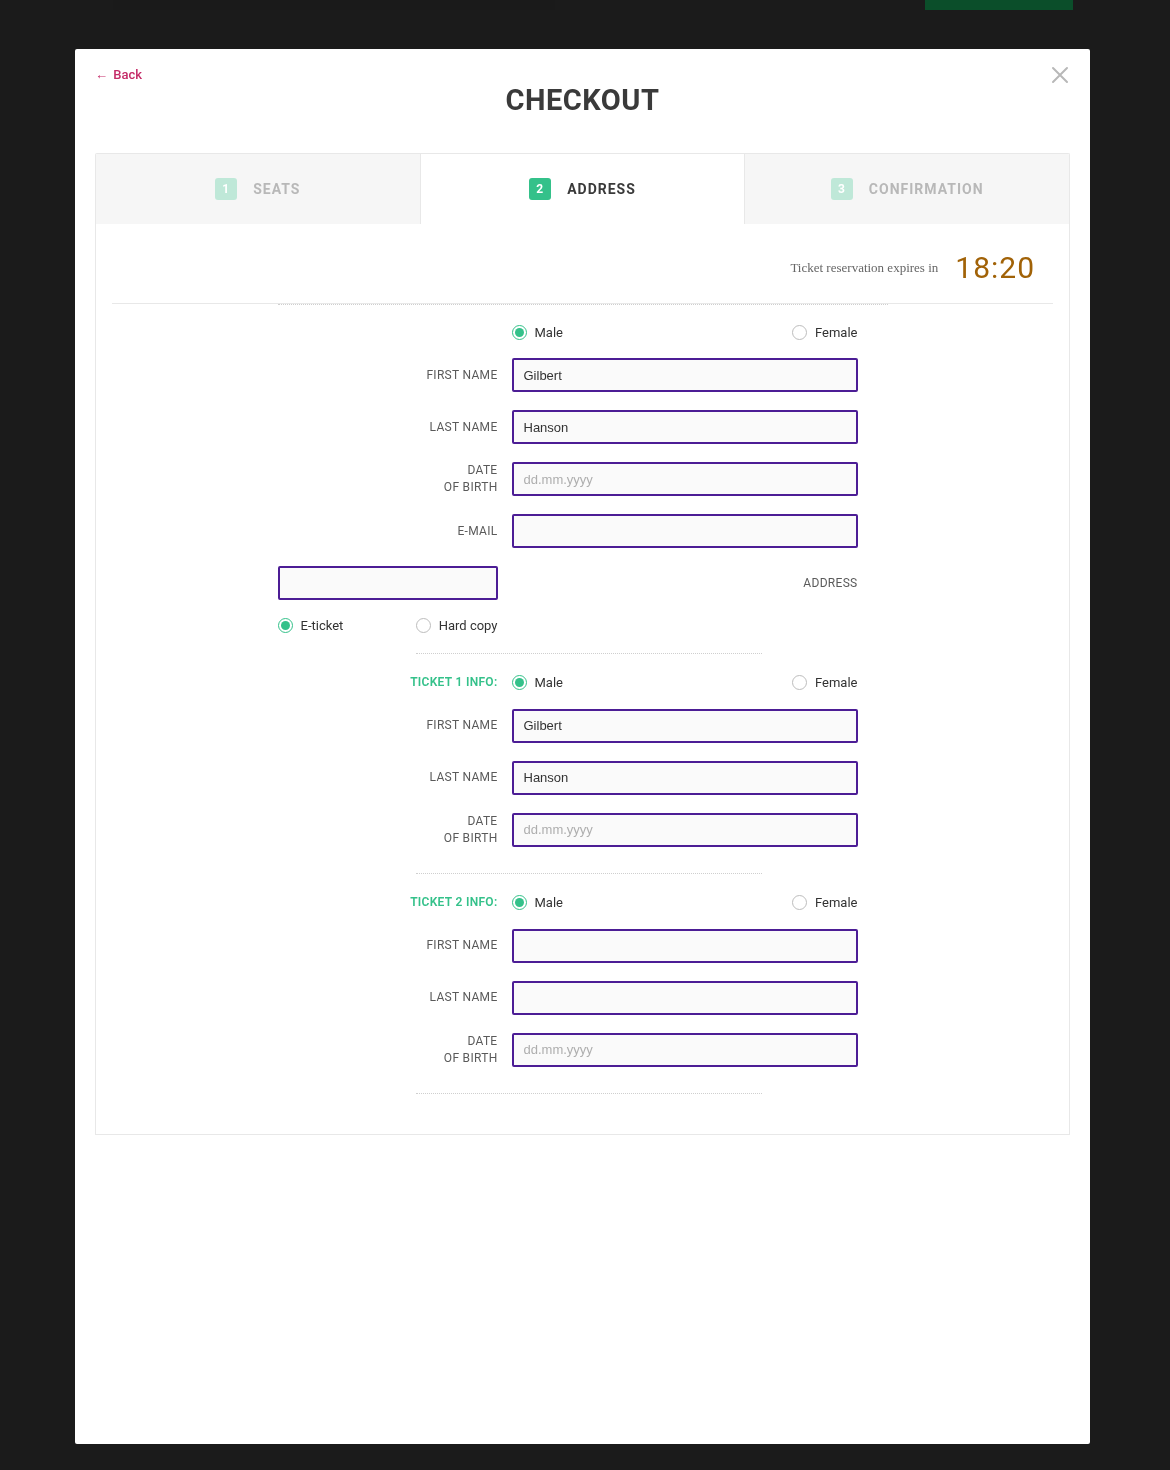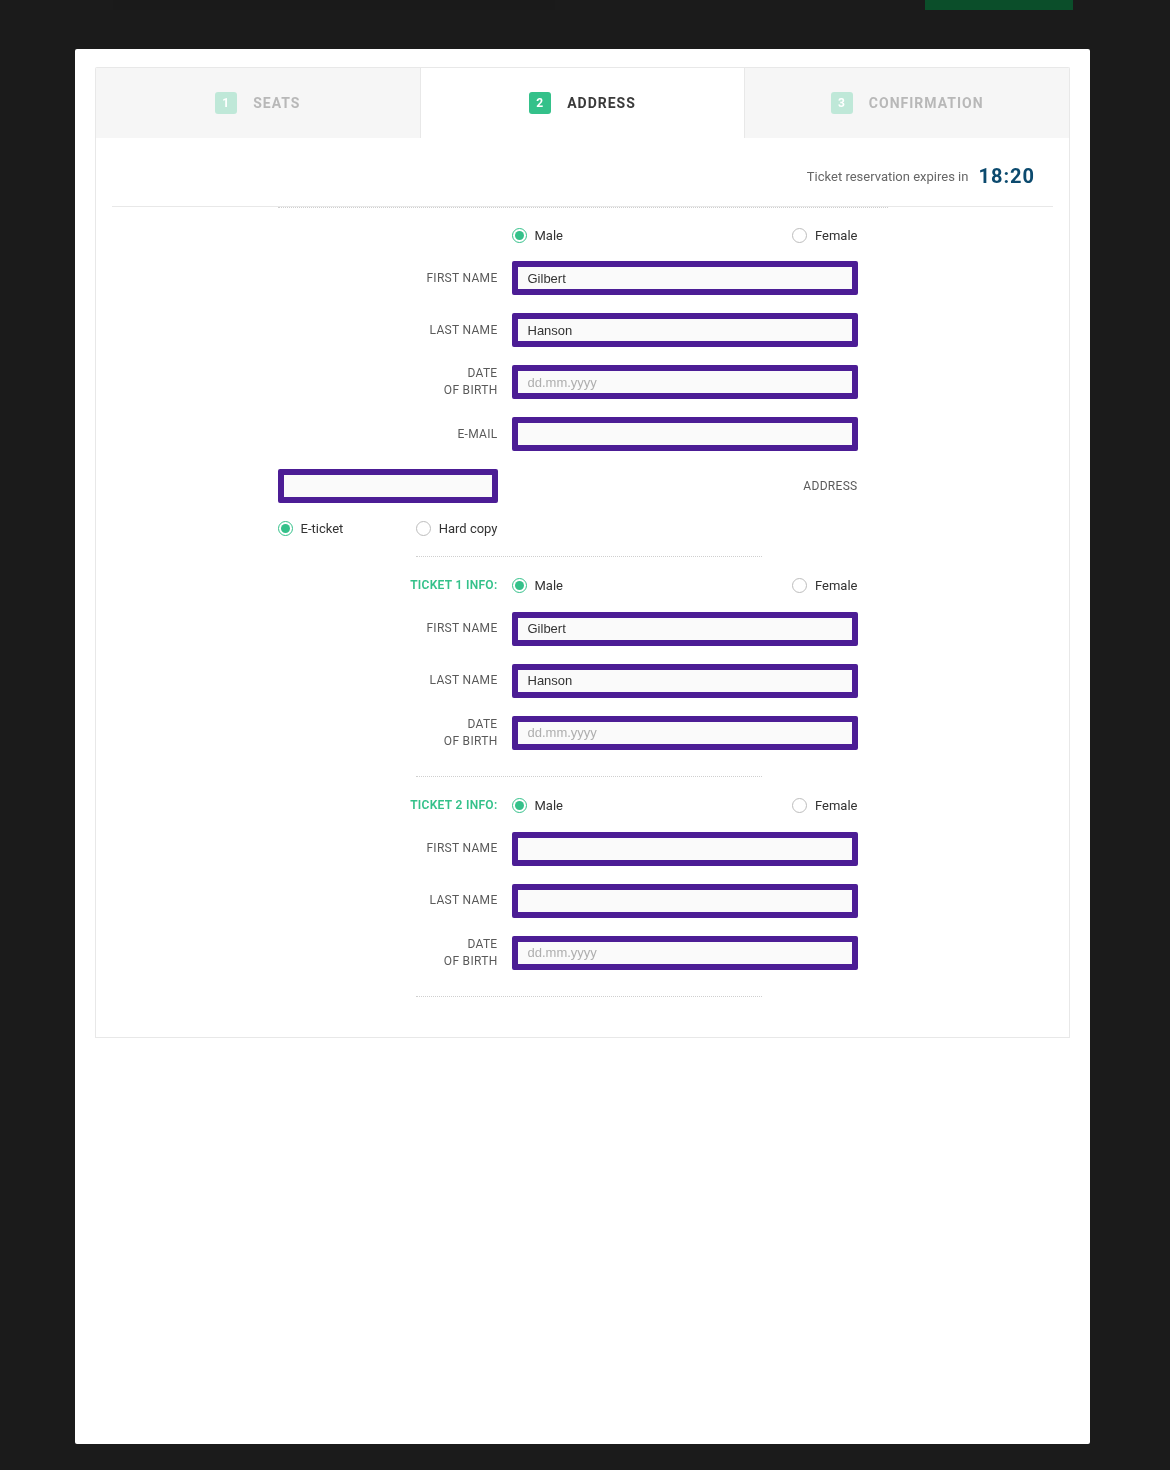--- a/index.html
+++ b/index.html
@@ -78,22 +78,22 @@
   .content-wrap {
     margin: 0 20px 20px;
     border: 1px solid #e8e8e8; border-top:none;
     padding-bottom: 40px;
   }
 
   .timer-row {
     display:flex; align-items:center; justify-content:flex-end;
     padding: 26px 34px 18px;
   }
-  .timer-label { font-size:13px; color:#666; margin-right: 10px; }
-  .timer-val { font-size: 20px; font-weight:700; color:#0c4a6e; letter-spacing:1px; }
+  .timer-label { font-size:13px; color:#666; margin-right: 17px; font-family: Liberation Serif, serif; }
+  .timer-val { font-size: 30px; font-weight:400; color:#a16207; letter-spacing:1px; }
 
   .hr-solid { height:1px; background:#e8e8e8; margin: 0 16px 0; }
 
   .intro {
     color:#34c18a; font-size:13px; line-height:1.7;
     width: 610px; margin: 30px auto 18px;
   }
   .hr-dotted {
     width: 610px; margin: 0 auto;
     border-top: 1px dotted #cfcfcf; height:0;
@@ -108,21 +108,21 @@
     align-items:center;
     width: 610px;
     margin: 20px auto 0;
   }
   .lbl { text-align:right; font-size:12px; letter-spacing:0.3px; color:#5a5a5a; line-height:1.4; }
   .lbl .sub { color:#b3b3b3; font-weight:400; }
   .lbl.section { color:#34c18a; font-weight:600; }
   .inp {
     width: 100%;
     height: 34px;
-    border: 6px solid #4c1d95;
+    border: 2px solid #4c1d95;
     border-radius: 2px;
     padding: 0 10px;
     font-size: 13px;
     color:#333;
     background:#fafafa;
   }
   .inp::placeholder { color:#aeaeae; }
 
   .radio-row { display:flex; align-items:center; gap: 26px; justify-content: space-between; }
   .radio { display:flex; align-items:center; gap:8px; cursor:pointer; }
@@ -160,20 +160,34 @@
 <div class="bg-strip">
   <div class="strip-1"></div>
   <div class="strip-2"></div>
   <div class="strip-3"></div>
   <div class="strip-4"></div>
   <div class="strip-5"></div>
 </div>
 
 <div class="modal">
 
+  <div class="modal-header">
+    <div class="back-link">
+      <span class="arrow">←</span>
+      <span>Back</span>
+    </div>
+
+    <div class="close-x">
+      <svg viewBox="0 0 24 24" width="24" height="24">
+        <path d="M5 5 L19 19 M19 5 L5 19" stroke="#b8b8b8" stroke-width="2" stroke-linecap="round" fill="none"></path>
+      </svg>
+    </div>
+
+    <h1 class="title">CHECKOUT</h1>
+  </div>
 
   <div class="steps">
     <div class="step">
       <span class="num">1</span>
       <span>SEATS</span>
     </div>
     <div class="step active">
       <span class="num">2</span>
       <span>ADDRESS</span>
     </div>

